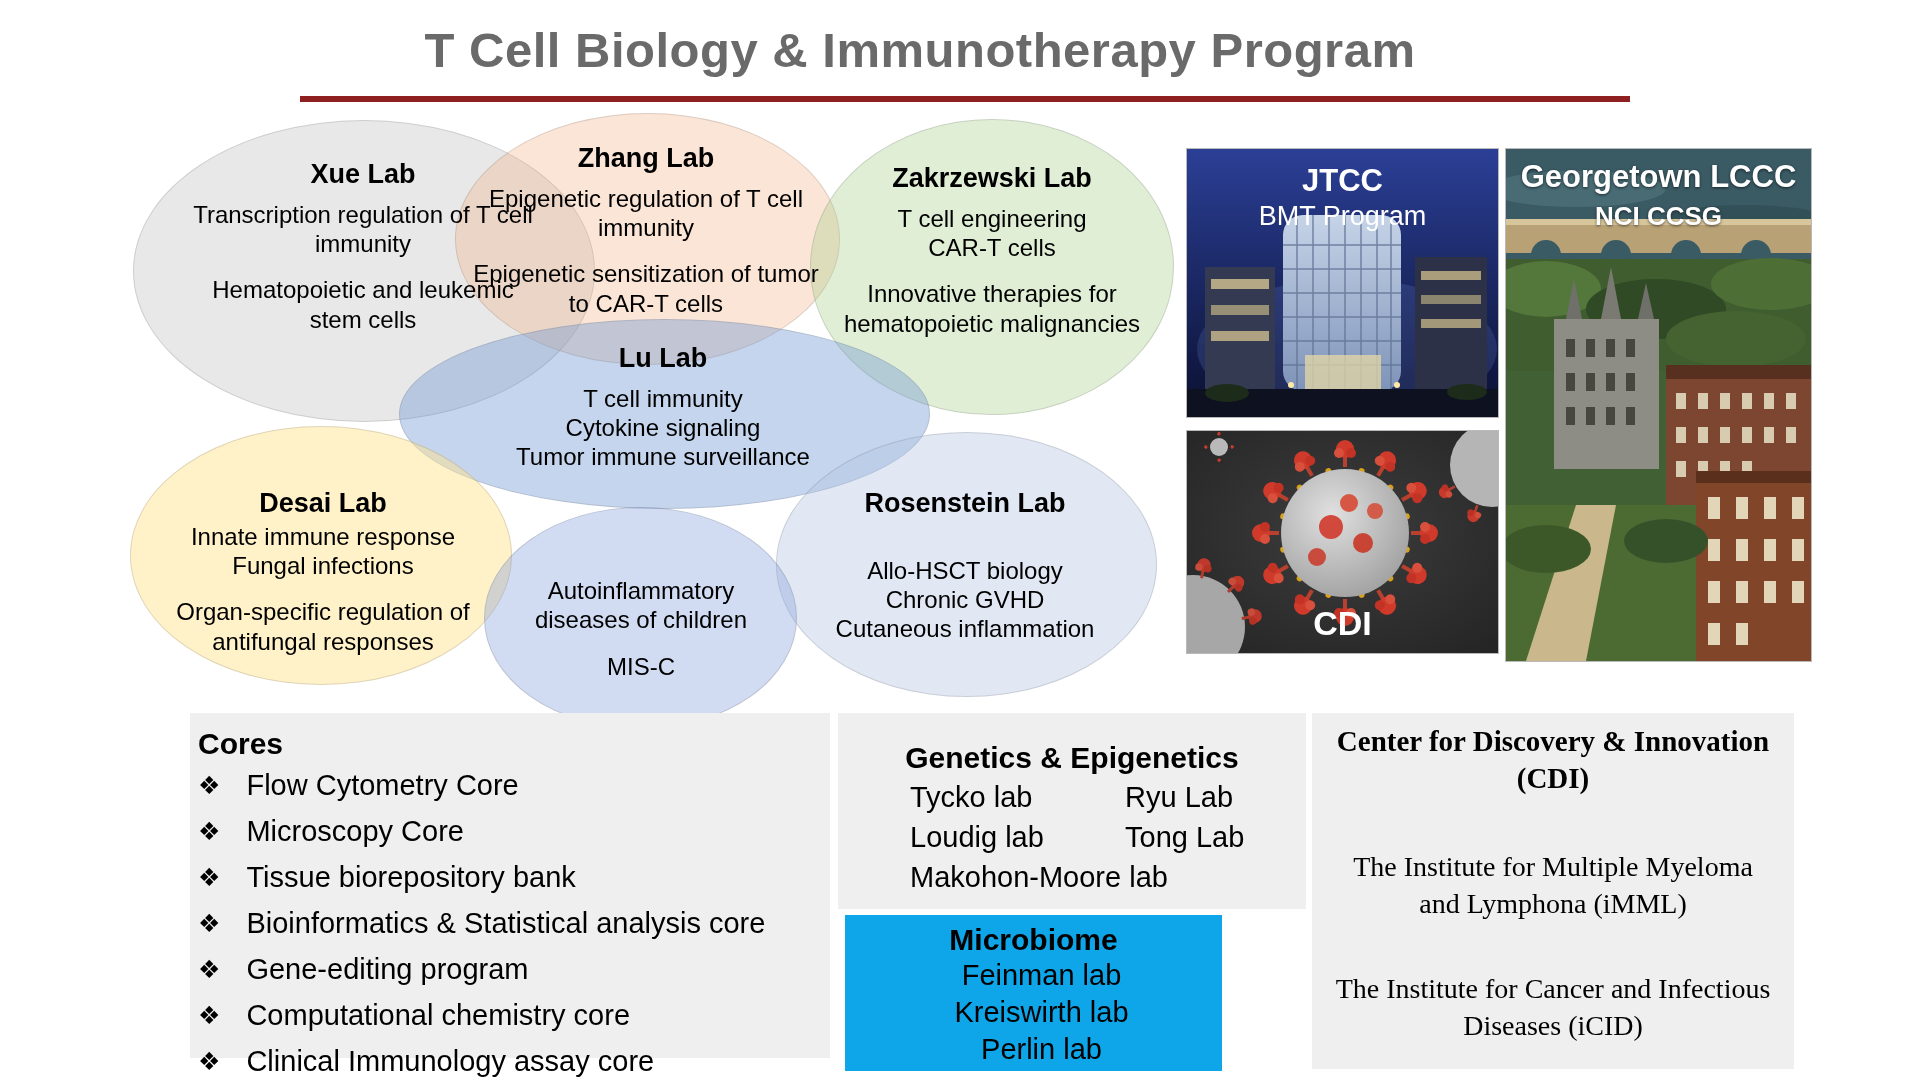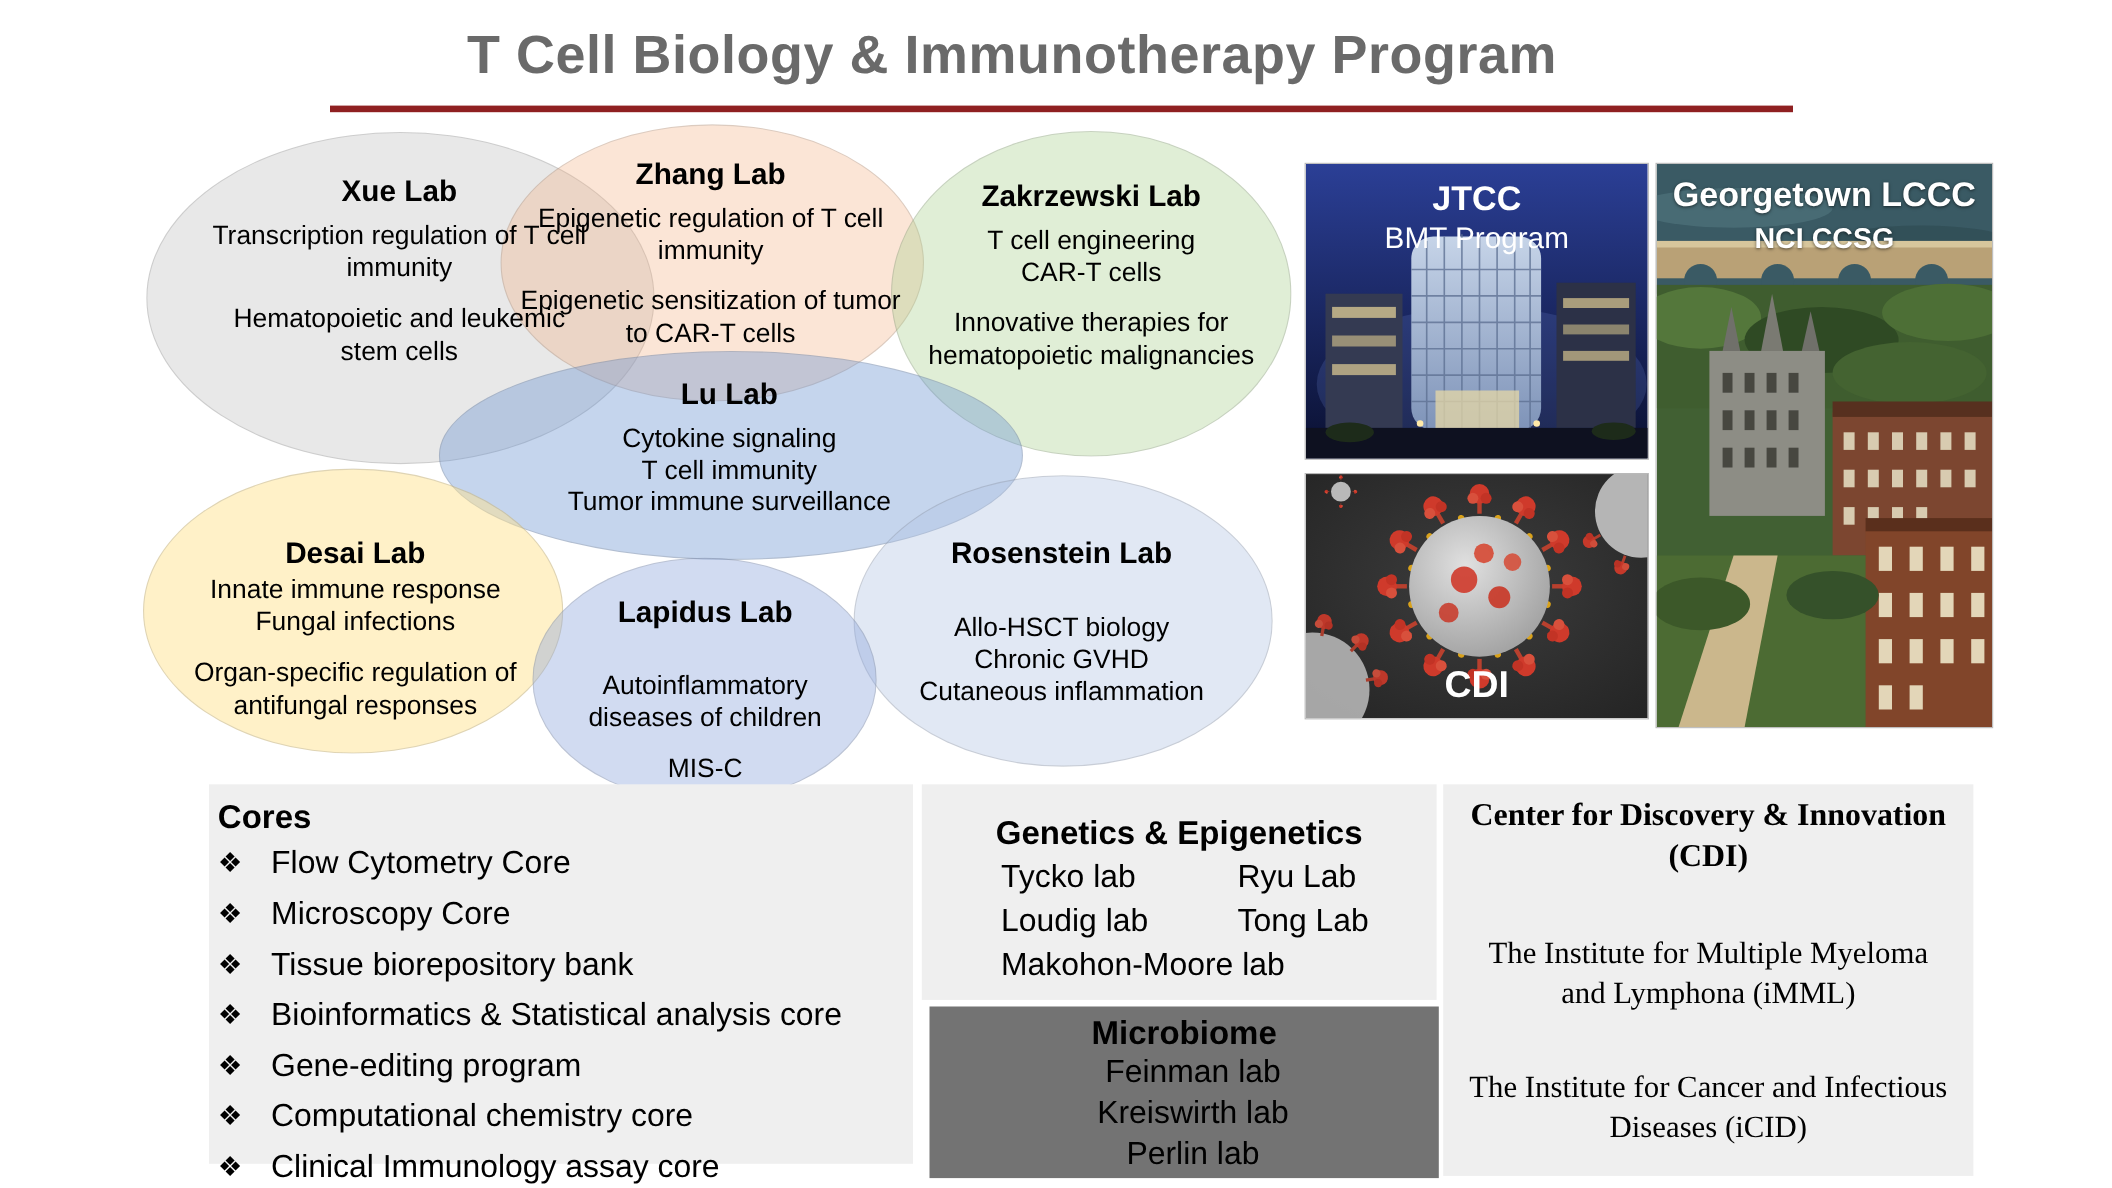--- a/index.html
+++ b/index.html
@@ -45,21 +45,21 @@
   .jtcc-title{top:14px;font-size:31px;font-weight:bold;}
   .jtcc-sub{top:52px;font-size:27px;}
   .gt-title{top:10px;font-size:31px;font-weight:bold;text-shadow:0 1px 3px rgba(0,0,0,.6);}
   .gt-sub{top:52px;font-size:26px;font-weight:bold;text-shadow:0 1px 3px rgba(0,0,0,.6);}
   .cdi-label{bottom:10px;font-size:34px;font-weight:bold;}
 
   
   .box{position:absolute;background:#efefef;z-index:2;}
   .b-cores{left:190px;top:713px;width:640px;height:345px;}
   .b-genetics{left:838px;top:713px;width:468px;height:196px;}
-  .b-microbiome{left:845px;top:915px;width:463px;height:156px;background:#737373;}
+  .b-microbiome{left:845px;top:915px;width:377px;height:156px;background:#0ea5e9;}
   .b-cdi{left:1312px;top:713px;width:482px;height:356px;font-family:Liberation Serif, serif;}
 
   .cores-head{font-size:30px;font-weight:bold;margin:14px 0 8px 8px;}
   .cores-list{list-style:none;margin:0;padding:0 0 0 8px;font-size:29px;}
   .cores-list li{display:flex;align-items:baseline;gap:26px;margin-bottom:13px;}
   .bullet{font-size:25px;position:relative;top:-1px;}
 
   .gen-head{font-size:30px;font-weight:bold;text-align:center;margin-top:28px;}
   .gen-rows{display:grid;grid-template-columns:215px auto;justify-content:start;
             padding-left:72px;margin-top:6px;row-gap:7px;font-size:29px;}
@@ -101,41 +101,40 @@
 
 <div class="lab-text t-zak">
   <div class="lab-name">Zakrzewski Lab</div>
   <p class="lab-para">T cell engineering</p>
   <p class="lab-para">CAR-T cells</p>
   <p class="lab-para gap">Innovative therapies for hematopoietic malignancies</p>
 </div>
 
 <div class="lab-text t-lu">
   <div class="lab-name">Lu Lab</div>
+  <p class="lab-para">T cell immunity</p>
   <p class="lab-para">Cytokine signaling</p>
-  <p class="lab-para">T cell immunity</p>
   <p class="lab-para">Tumor immune surveillance</p>
 </div>
 
 <div class="lab-text t-desai">
   <div class="lab-name" style="margin-bottom:2px;">Desai Lab</div>
   <p class="lab-para">Innate immune response</p>
   <p class="lab-para">Fungal infections</p>
   <p class="lab-para gap">Organ-specific regulation of antifungal responses</p>
 </div>
 
 <div class="lab-text t-rosen">
   <div class="lab-name">Rosenstein Lab</div>
   <p class="lab-para biggap">Allo-HSCT biology</p>
   <p class="lab-para">Chronic GVHD</p>
   <p class="lab-para">Cutaneous inflammation</p>
 </div>
 
 <div class="lab-text t-lapidus">
-  <div class="lab-name">Lapidus Lab</div>
   <p class="lab-para biggap">Autoinflammatory diseases of children</p>
   <p class="lab-para gap">MIS-C</p>
 </div>
 
 <div class="panel p-jtcc">
   <svg width="311" height="268" viewBox="0 0 311 268">
     <defs>
       <linearGradient id="sky" x1="0" y1="0" x2="0" y2="1">
         <stop offset="0" stop-color="#2b3f96"></stop>
           <stop offset="1" stop-color="#0a1030"></stop>

